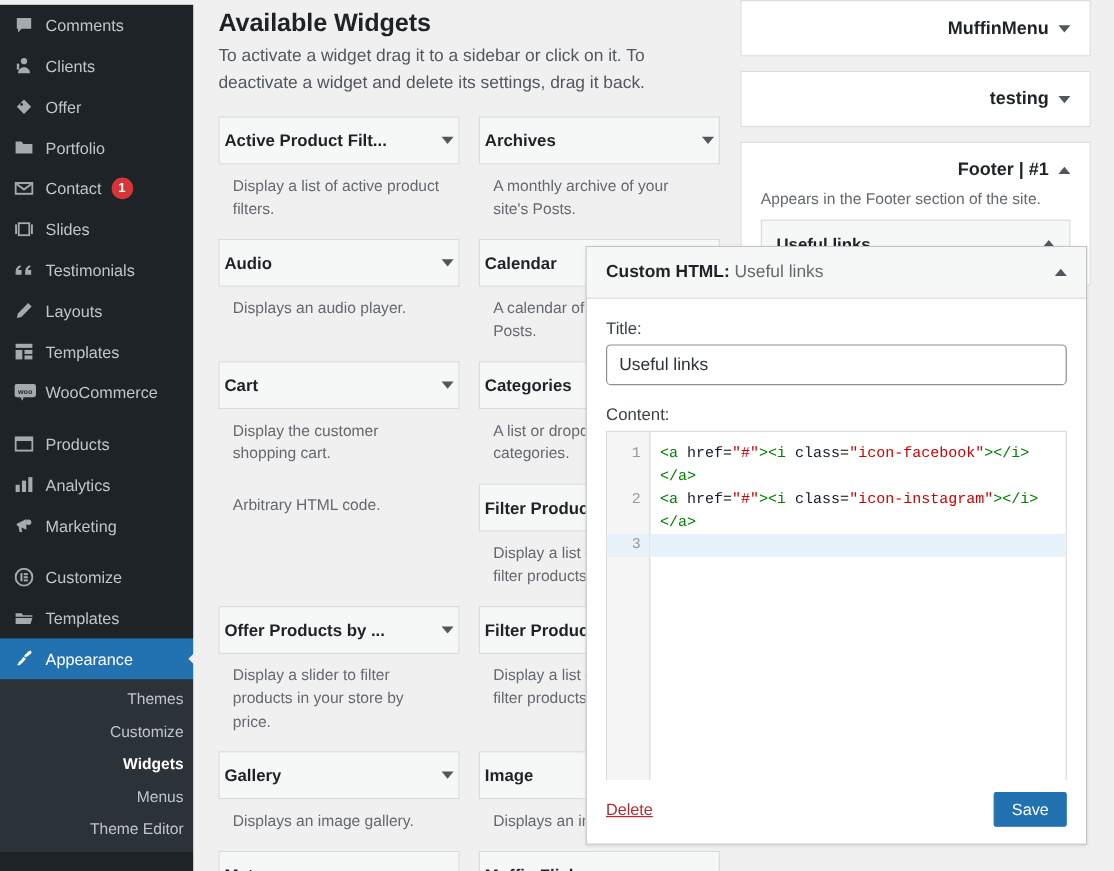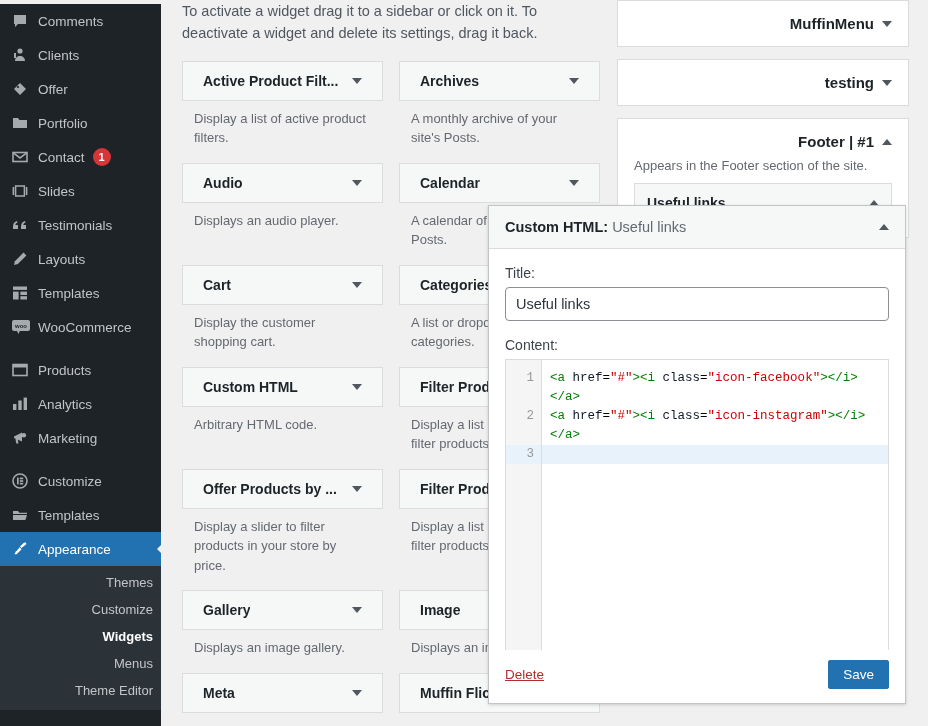--- a/index.html
+++ b/index.html
@@ -99,21 +99,21 @@
   .widget-grid {
     display: grid;
     grid-template-columns: 201px 201px;
     column-gap: 16px;
   }
   .wcell { margin-bottom: 6px; }
   .widget-top {
     display: flex; align-items: center; justify-content: space-between;
     background: #f6f7f7;
     border: 1px solid #dcdcde;
-    padding: 11px 20px;
+    padding: 11px 4px;
     cursor: pointer;
   }
   .widget-name {
     font-size: 14px; font-weight: 700; color: #1d2327;
     white-space: nowrap; overflow: hidden;
   }
   .caret-dn {
     width: 0; height: 0;
     border-left: 5px solid transparent;
     border-right: 5px solid transparent;
@@ -424,20 +424,21 @@
         <a class="submenu-item">Customize</a>
         <a class="submenu-item current">Widgets</a>
         <a class="submenu-item">Menus</a>
         <a class="submenu-item">Theme Editor</a>
       </div>
   </nav>
 
   <div class="wrap">
 
     <section class="avail-col">
+      <h2 class="avail-title">Available Widgets</h2>
       <p class="avail-desc">To activate a widget drag it to a sidebar or click on it. To deactivate a widget and delete its settings, drag it back.</p>
       <div class="widget-grid" id="widget-grid">
           <div class="wcell">
             <div class="widget-top">
               <span class="widget-name">Active Product Filt...</span>
               <span class="caret-dn"></span>
             </div>
             <div class="widget-desc">Display a list of active product filters.</div>
           </div>
           <div class="wcell">
@@ -469,24 +470,20 @@
             <div class="widget-desc">Display the customer shopping cart.</div>
           </div>
           <div class="wcell">
             <div class="widget-top">
               <span class="widget-name">Categories</span>
               <span class="caret-dn"></span>
             </div>
             <div class="widget-desc">A list or dropdown of categories.</div>
           </div>
           <div class="wcell">
-            <div class="widget-top">
-              <span class="widget-name">Custom HTML</span>
-              <span class="caret-dn"></span>
-            </div>
             <div class="widget-desc">Arbitrary HTML code.</div>
           </div>
           <div class="wcell">
             <div class="widget-top">
               <span class="widget-name">Filter Products by Attribute</span>
               <span class="caret-dn"></span>
             </div>
             <div class="widget-desc">Display a list of attributes to filter products in your store.</div>
           </div>
           <div class="wcell">

